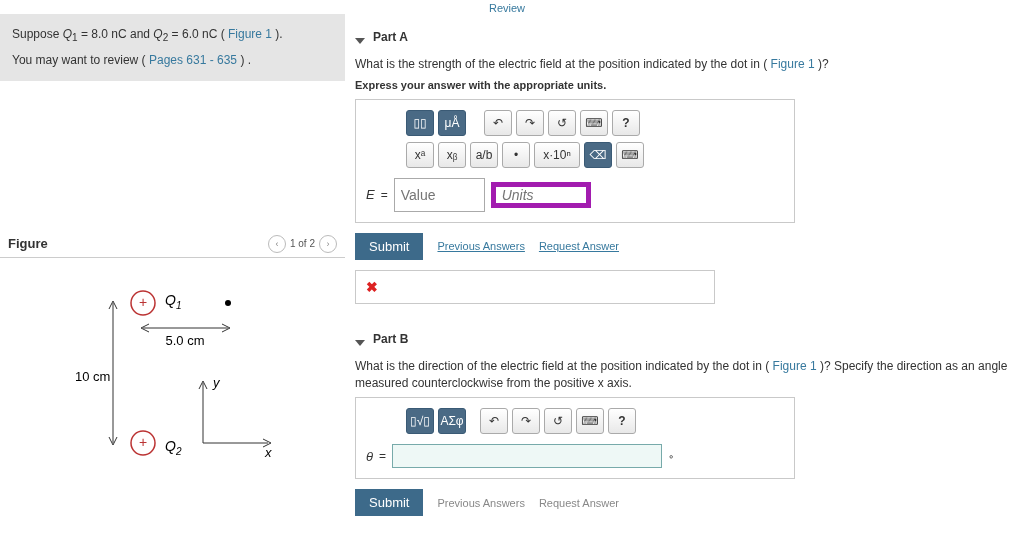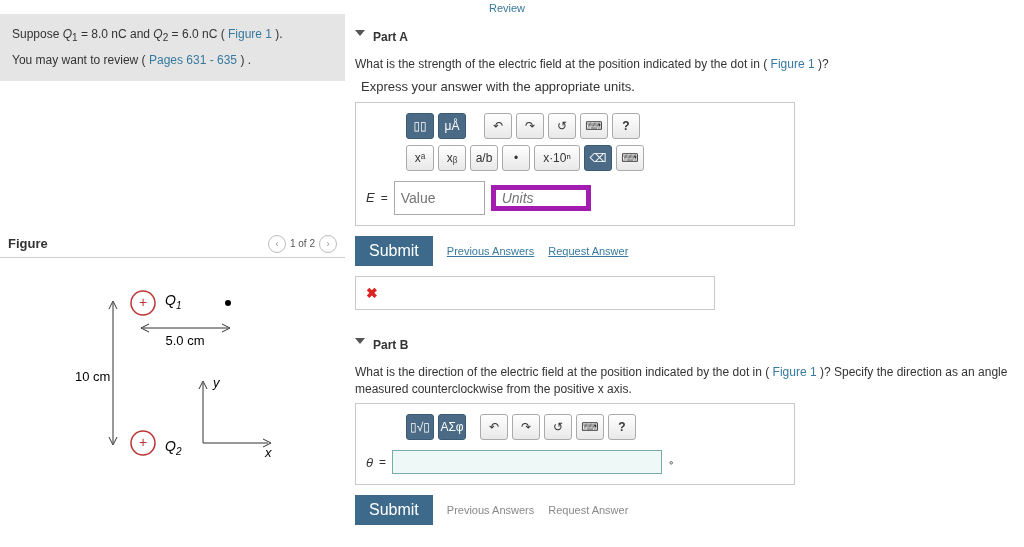--- a/index.html
+++ b/index.html
@@ -14,38 +14,38 @@
 .sub, var { font-style: italic; }
 
 .figure-header { display: flex; justify-content: space-between; align-items: center; margin-top: 150px; padding: 4px 8px; border-bottom: 1px solid #ccc; }
 .figure-header .title { font-weight: bold; font-size: 13px; }
 .nav-btns { display: flex; align-items: center; gap: 4px; font-size: 10px; color: #555; }
 .circ-btn { width: 18px; height: 18px; border: 1px solid #bbb; border-radius: 50%; display: inline-flex; align-items: center; justify-content: center; font-size: 9px; color: #888; background: #fff; cursor: pointer; }
 
 .figure-image { margin-top: 15px; text-align: center; }
 
 .part { margin-top: 10px; }
-.part-header { display: flex; align-items: flex-start; gap: 8px; font-weight: bold; font-size: 12px; padding: 6px 0; }
+.part-header { display: flex; align-items: flex-end; gap: 8px; font-weight: bold; font-size: 12px; padding: 6px 0; }
 .caret { display: inline-block; width: 0; height: 0; border-left: 5px solid transparent; border-right: 5px solid transparent; border-top: 6px solid #555; }
 .question-text { font-size: 12px; margin: 6px 0; line-height: 1.4; }
-.bold-instr { font-weight: normal; font-size: 13px; margin-bottom: 8px; margin-left: 6px; }
+.bold-instr { font-weight: bold; font-size: 11px; margin-bottom: 8px; }
 
 .answer-panel { border: 1px solid #c9c9c9; padding: 10px; width: 440px; }
 .toolbar-row { display: flex; gap: 4px; align-items: center; margin-bottom: 6px; padding-left: 40px; }
 .tb-btn { min-width: 28px; height: 26px; border: 1px solid #aaa; border-radius: 3px; background: linear-gradient(#fff,#e8e8e8); display: inline-flex; align-items: center; justify-content: center; font-size: 12px; cursor: pointer; }
 .tb-btn.dark { background: #4a6a85; color: #fff; border-color: #3a5a75; }
 .tb-btn.help { font-weight: bold; }
 .value-row { display: flex; align-items: center; gap: 6px; margin-top: 10px; }
 .var-label { font-style: italic; font-size: 13px; }
 .val-input { width: 91px; height: 26px; border: 1px solid #aaa; padding: 16px 6px; color: #888; font-size: 14px; }
 .units-input { width: 100px; height: 26px; border: 5px solid #a21caf; padding: 0 6px; font-style: italic; color: #888; font-size: 14px; }
 .theta-input { width: 270px; height: 24px; border: 1px solid #7aa; background: #eef8f6; }
 
 .submit-row { display: flex; align-items: center; gap: 14px; margin-top: 10px; }
-.submit-btn { background: #3d6a8a; color: #fff; border: none; padding: 6px 14px; font-size: 16px; cursor: pointer; }
+.submit-btn { background: #3d6a8a; color: #fff; border: none; padding: 6px 14px; font-size: 13px; cursor: pointer; }
 .link-btn { color: #37799e; text-decoration: underline; font-size: 11px; cursor: pointer; }
 .link-btn.muted { color: #888; text-decoration: none; }
 
 .feedback-box { border: 1px solid #c9c9c9; padding: 8px 10px; margin-top: 10px; width: 360px; display: flex; align-items: center; gap: 8px; font-size: 12px; font-weight: bold; }
 .x-icon { color: #d22; font-size: 14px; font-weight: bold; }
 .deg-sym { font-size: 10px; }
 </style>
 </head>
 <body>
 

